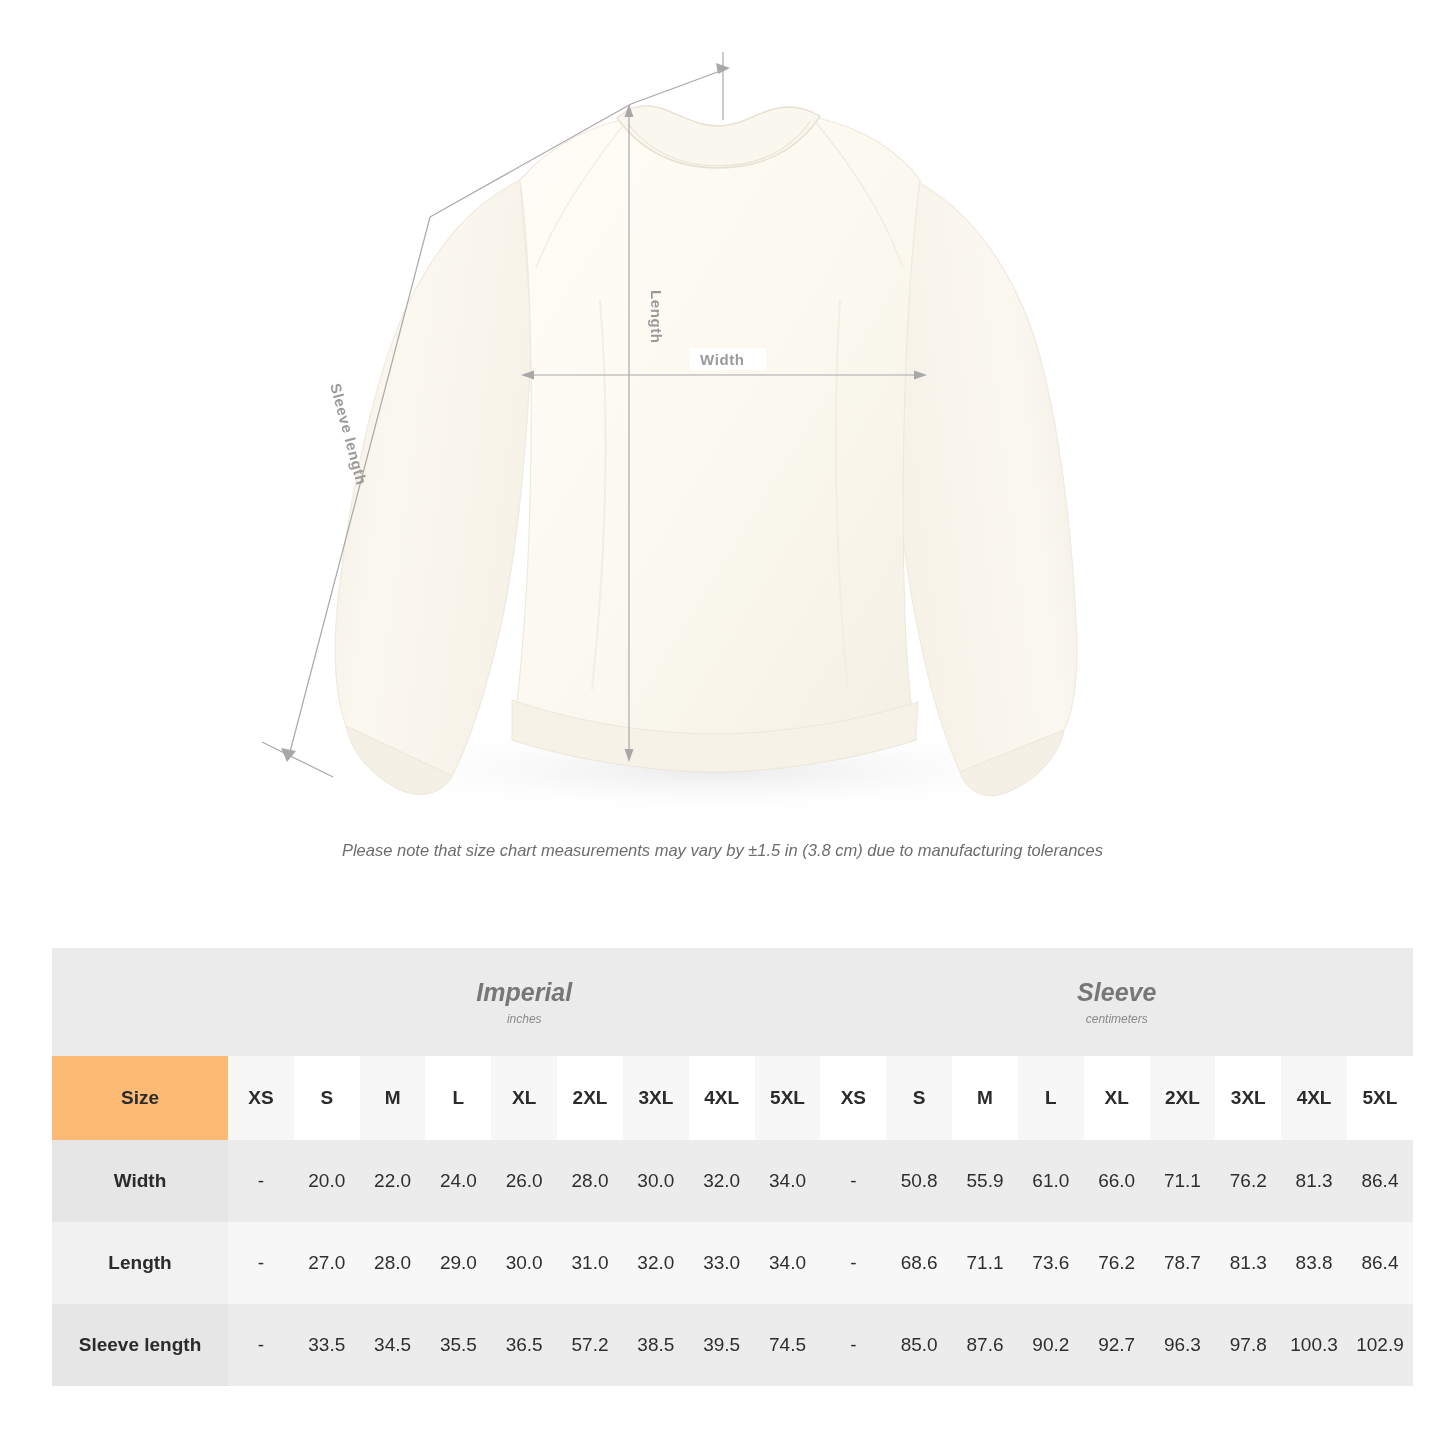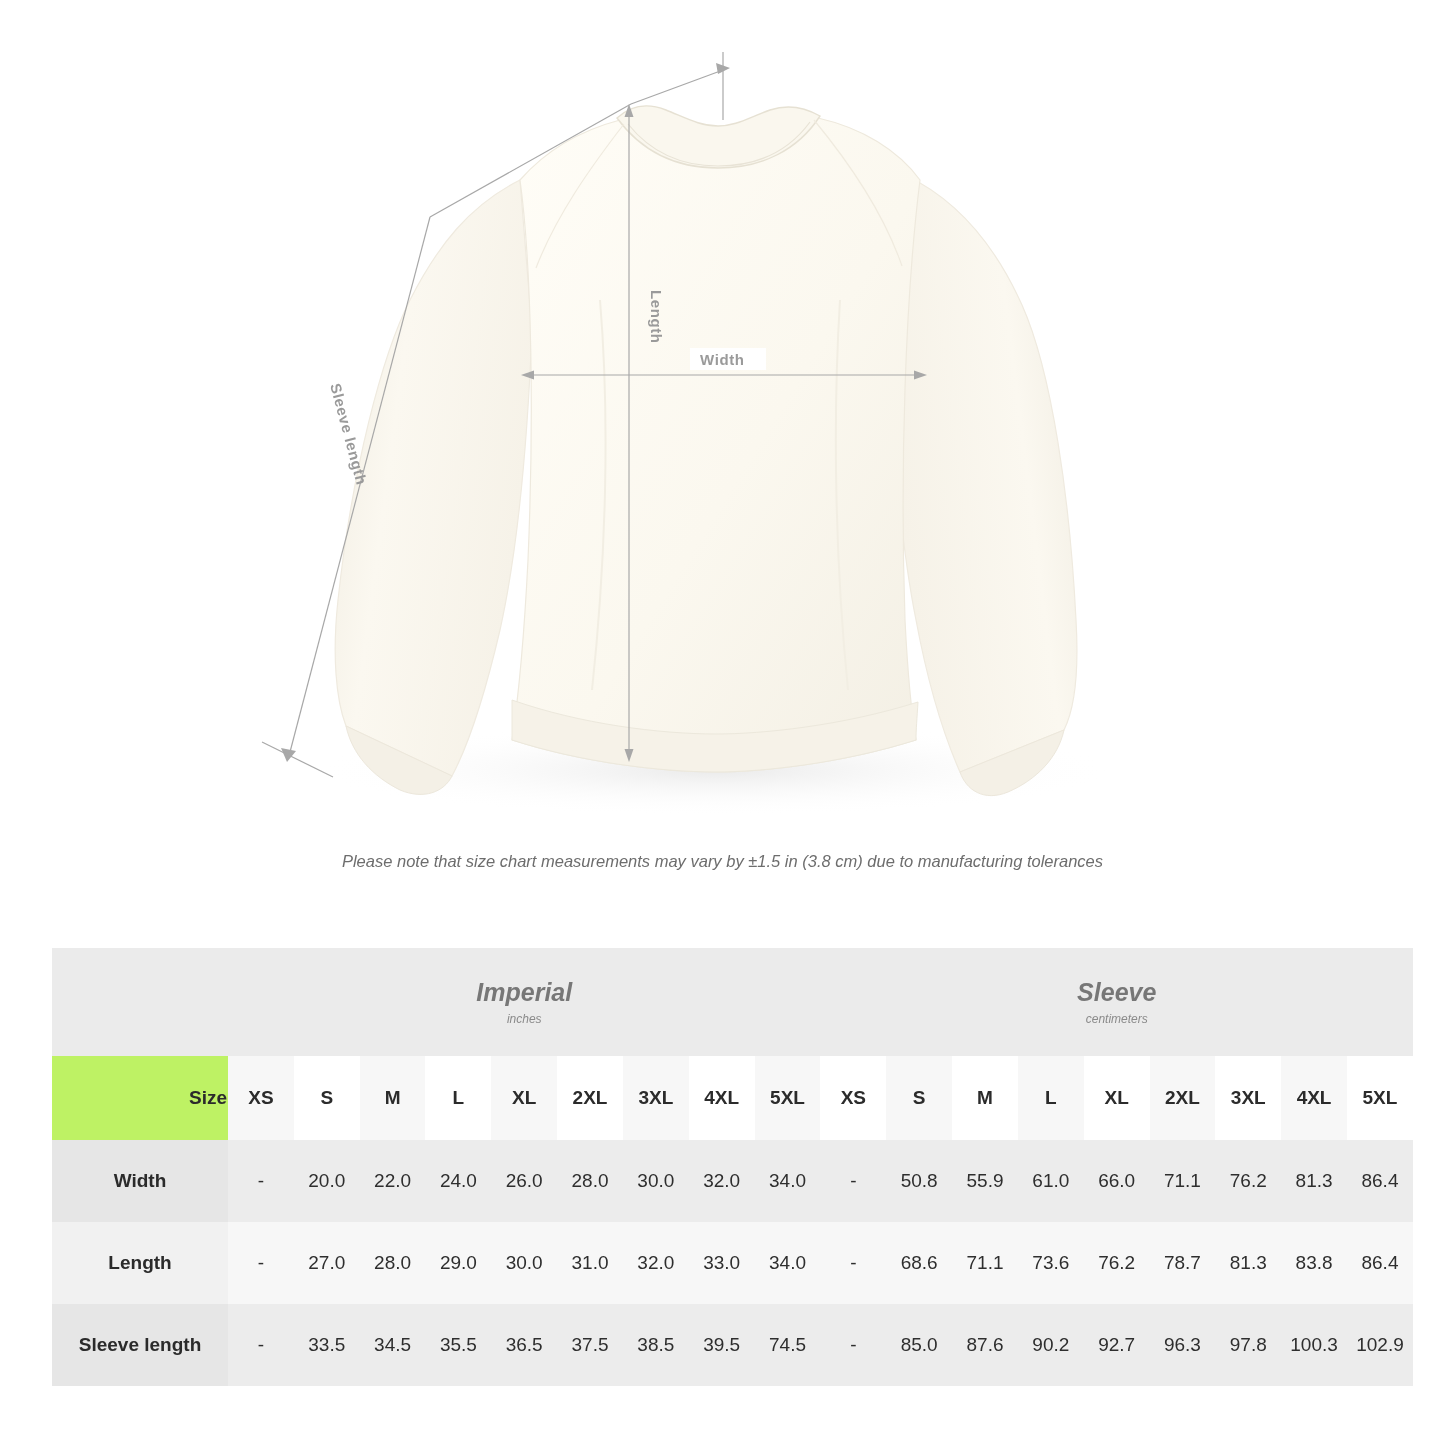--- a/index.html
+++ b/index.html
@@ -34,21 +34,21 @@
     font-weight: bold;
     color: #1c1c1c;
     margin-top: 12px;
     letter-spacing: 0.2px;
   }
   .subtitle {
     text-align: center;
     font-size: 16.5px;
     font-style: italic;
     color: #6d6d6d;
-    margin-top: 12px;
+    margin-top: 1px;
   }
 
   
   .table-wrap {
     position: absolute;
     left: 52px;
     top: 948px;
     width: 1361px;
   }
   table.size-chart {
@@ -105,21 +105,21 @@
   }
   tr.data-row td.rowlabel {
     font-weight: bold;
     font-size: 19px;
     color: #2b2b2b;
   }
   tr.row-a td { background: #ececec; }
   tr.row-a td.rowlabel { background: #e6e6e6; }
   tr.row-b td { background: #f7f7f7; }
   tr.row-b td.rowlabel { background: #f1f1f1; }
-  tr.head-row td.rowlabel { background: #bef264; text-align: right; }
+  tr.head-row td.rowlabel { background: #fdba74; }
 
   .dim-label {
     fill: #9a9a9a;
     font-family: "Liberation Sans", sans-serif;
     font-size: 15px;
     font-weight: bold;
     letter-spacing: 0.6px;
   }
 </style>
 </head>
@@ -321,21 +321,21 @@
             <td>83.8</td>
             <td>86.4</td>
           </tr>
           <tr class="data-row row-a">
             <td class="rowlabel">Sleeve length</td>
             <td>-</td>
             <td>33.5</td>
             <td>34.5</td>
             <td>35.5</td>
             <td>36.5</td>
-            <td>37.5</td>
+            <td>57.2</td>
             <td>38.5</td>
             <td>39.5</td>
             <td>74.5</td>
             <td>-</td>
             <td>85.0</td>
             <td>87.6</td>
             <td>90.2</td>
             <td>92.7</td>
             <td>96.3</td>
             <td>97.8</td>

